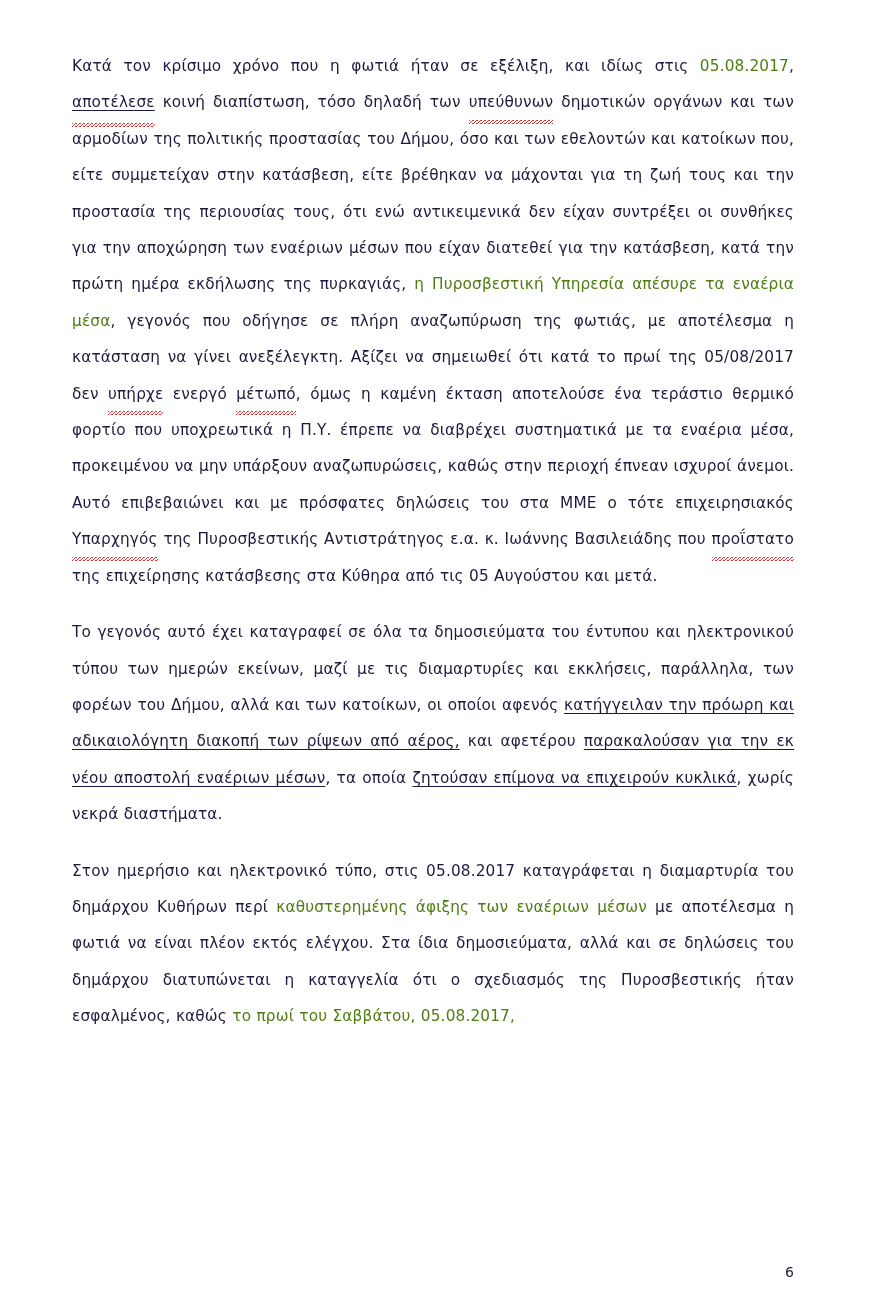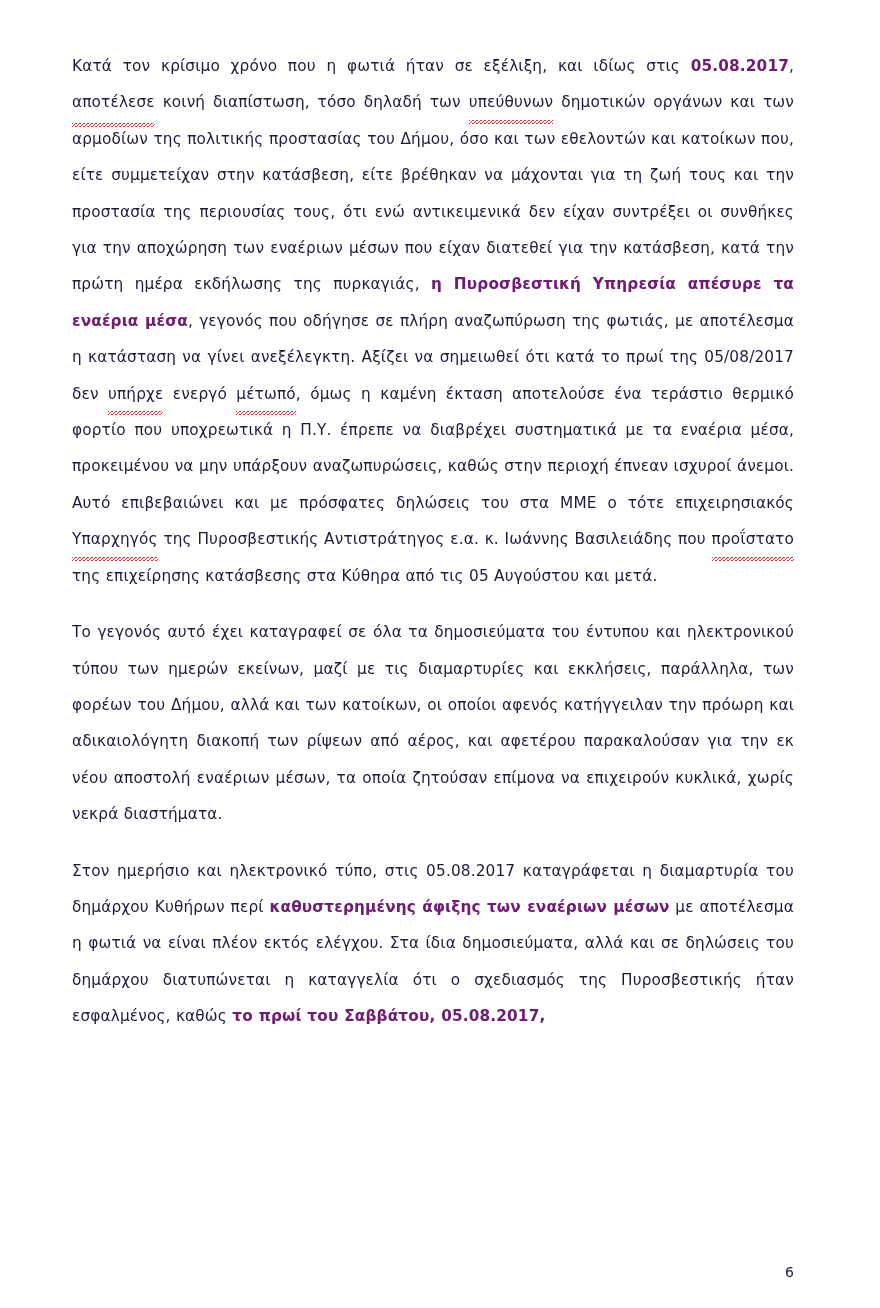--- a/index.html
+++ b/index.html
@@ -31,24 +31,25 @@
     color: #1f1a3d;
     font-size: 15.3px;
     line-height: 36.4px;
     letter-spacing: 0.01em;
     word-spacing: 0.02em;
   }
   p.para:last-of-type {
     margin-bottom: 0;
   }
   b, .b {
-    font-weight: bold;
-    color: #701a75;
+    font-weight: normal;
+    color: #4d7c0f;
   }
   .u {
+    text-decoration: underline;
     text-decoration-color: #1f1a3d;
     text-decoration-thickness: 1px;
     text-underline-offset: 3px;
   }
   
   .sp {
     position: relative;
     display: inline-block;
   }
   .sp::after {

